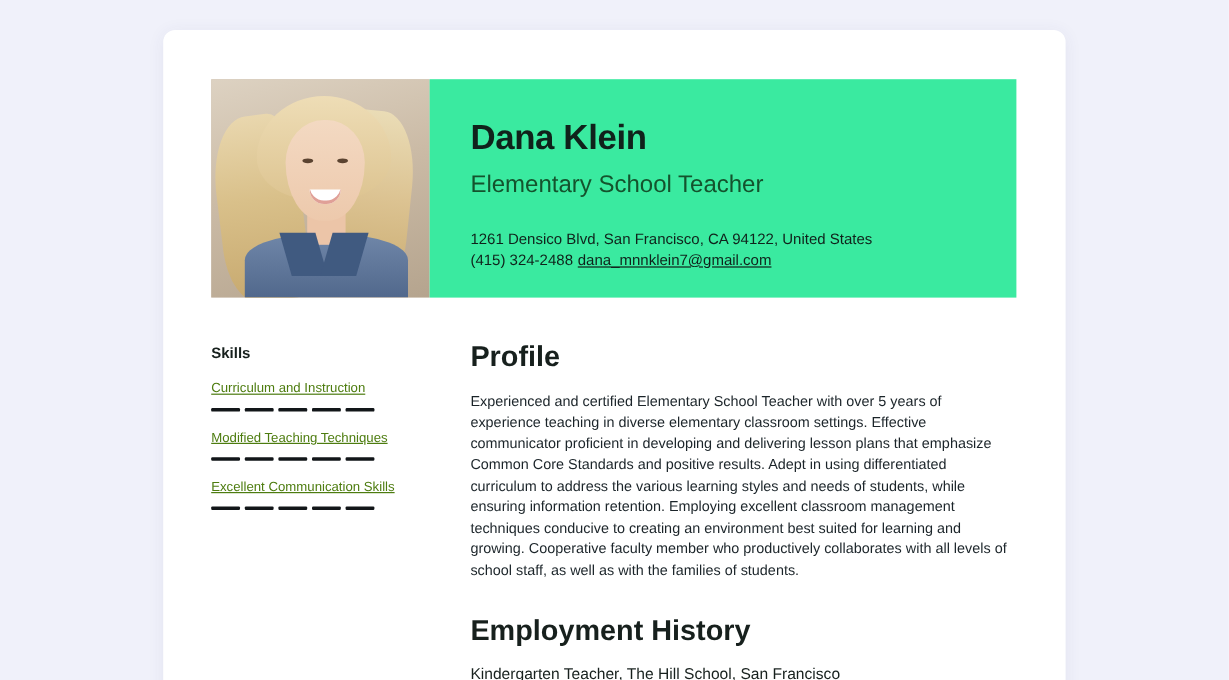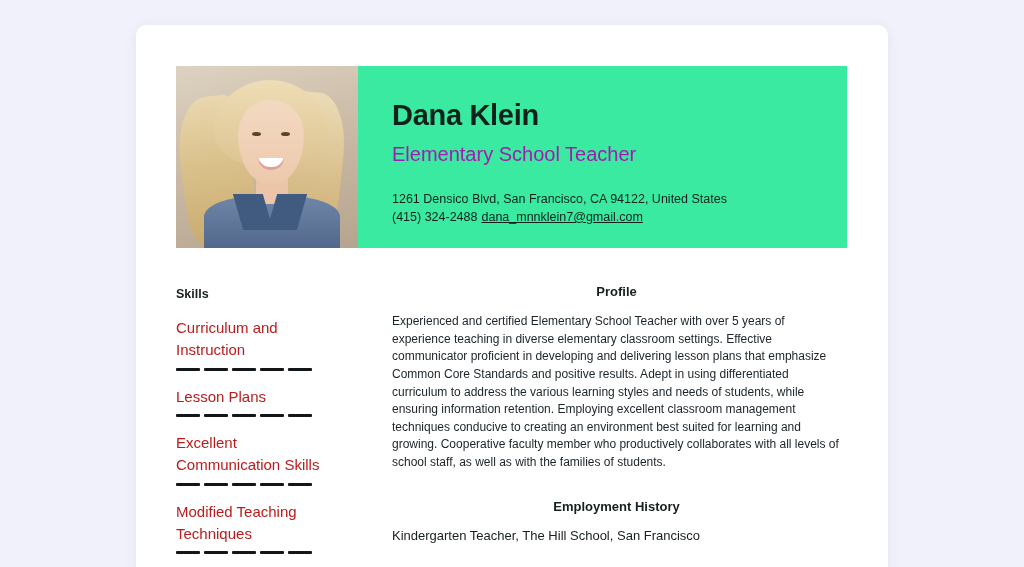--- a/index.html
+++ b/index.html
@@ -138,21 +138,21 @@
   .name {
     font-size: 29px;
     font-weight: bold;
     color: #10221b;
     letter-spacing: -0.3px;
     line-height: 1.1;
     margin: 0;
   }
   .job-title {
     font-size: 20px;
-    color: #a21caf;
+    color: #14532d;
     margin-top: 10px;
     font-weight: normal;
     line-height: 1.2;
   }
   .contact {
     position: absolute;
     left: 34px;
     bottom: 22px;
     font-size: 12.5px;
     color: #10221b;
@@ -185,24 +185,25 @@
   .skills-heading {
     font-size: 12.5px;
     font-weight: bold;
     color: #17201d;
     margin-bottom: 16px;
   }
   .skill {
     margin-bottom: 3px;
   }
   .skill-name {
-    font-size: 15px;
-    color: #b91c1c;
+    font-size: 11px;
+    color: #4d7c0f;
     line-height: 1.45;
     margin-bottom: 7px;
+    text-decoration: underline;
   }
   .skill-bar {
     display: flex;
     gap: 4px;
     margin-bottom: 15px;
   }
   .skill-bar i {
     display: block;
     height: 3px;
     width: 24px;
@@ -211,25 +212,24 @@
   }
   .skill-bar i.on {
     background: #121619;
   }
 
   .col-right {
     flex: 1;
     padding-top: 14px;
   }
   .section-title {
-    font-size: 13px;
+    font-size: 24px;
     font-weight: bold;
     color: #17201d;
     margin: 0 0 14px 0;
-    text-align: center;
   }
   .profile-text {
     font-size: 12px;
     line-height: 1.47;
     color: #1b2429;
     margin: 0;
   }
   .employment {
     margin-top: 27px;
   }
@@ -285,52 +285,42 @@
         <div class="skill-name">Curriculum and Instruction</div>
         <div class="skill-bar">
             <i class="on"></i>
             <i class="on"></i>
             <i class="on"></i>
             <i class="on"></i>
             <i class="on"></i>
           </div>
       </div>
 
+
       <div class="skill">
-        <div class="skill-name">Lesson Plans</div>
+        <div class="skill-name">Modified Teaching Techniques</div>
         <div class="skill-bar">
             <i class="on"></i>
             <i class="on"></i>
             <i class="on"></i>
             <i class="on"></i>
             <i class="on"></i>
           </div>
       </div>
 
       <div class="skill">
         <div class="skill-name">Excellent Communication Skills</div>
         <div class="skill-bar">
             <i class="on"></i>
             <i class="on"></i>
             <i class="on"></i>
             <i class="on"></i>
             <i class="on"></i>
           </div>
       </div>
-
-      <div class="skill">
-        <div class="skill-name">Modified Teaching Techniques</div>
-        <div class="skill-bar">
-            <i class="on"></i>
-            <i class="on"></i>
-            <i class="on"></i>
-            <i class="on"></i>
-            <i class="on"></i>
-          </div>
-      </div>
     </div>
 
     <div class="col-right">
       <h2 class="section-title">Profile</h2>
       <p class="profile-text">Experienced and certified Elementary School Teacher with over 5 years of experience teaching in diverse elementary classroom settings. Effective communicator proficient in developing and delivering lesson plans that emphasize Common Core Standards and positive results. Adept in using differentiated curriculum to address the various learning styles and needs of students, while ensuring information retention. Employing excellent classroom management techniques conducive to creating an environment best suited for learning and growing. Cooperative faculty member who productively collaborates with all levels of school staff, as well as with the families of students.</p>
 
       <div class="employment">
         <h2 class="section-title">Employment History</h2>
         <div class="job-entry-title">Kindergarten Teacher, The Hill School, San Francisco</div>
       </div>

